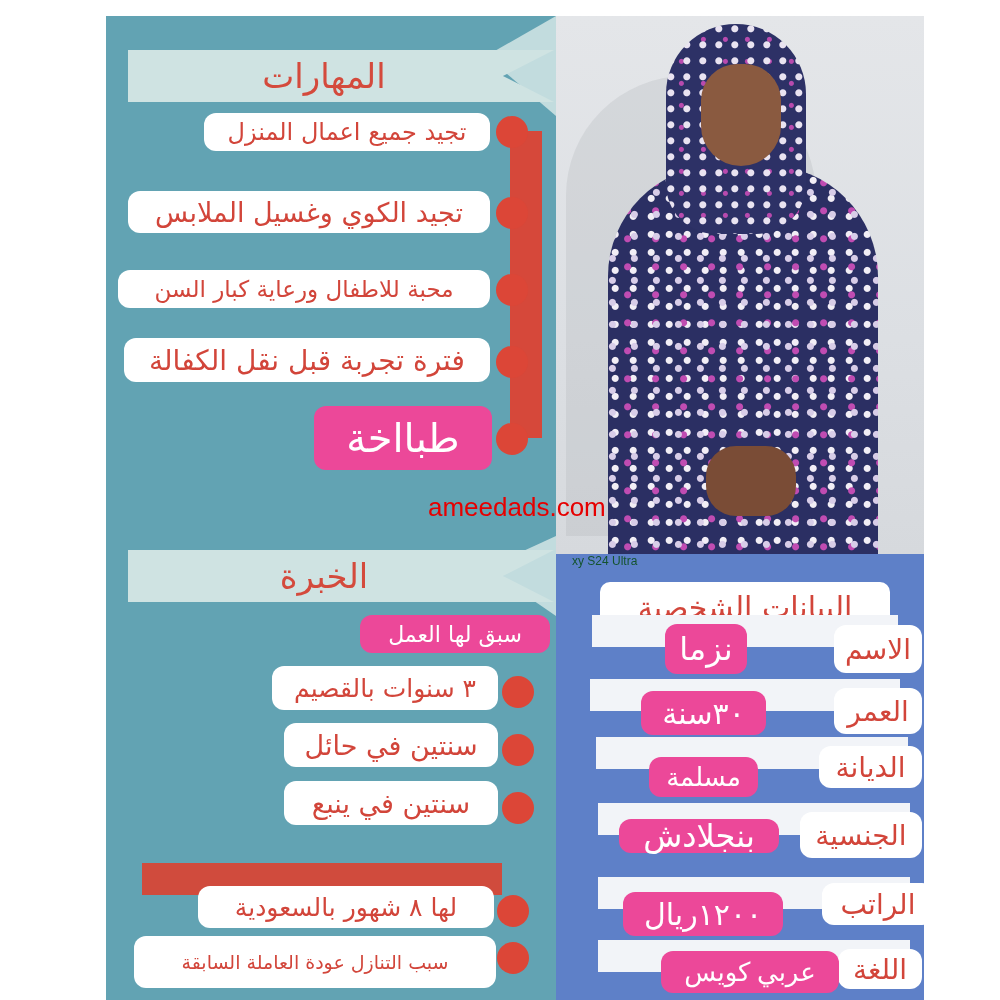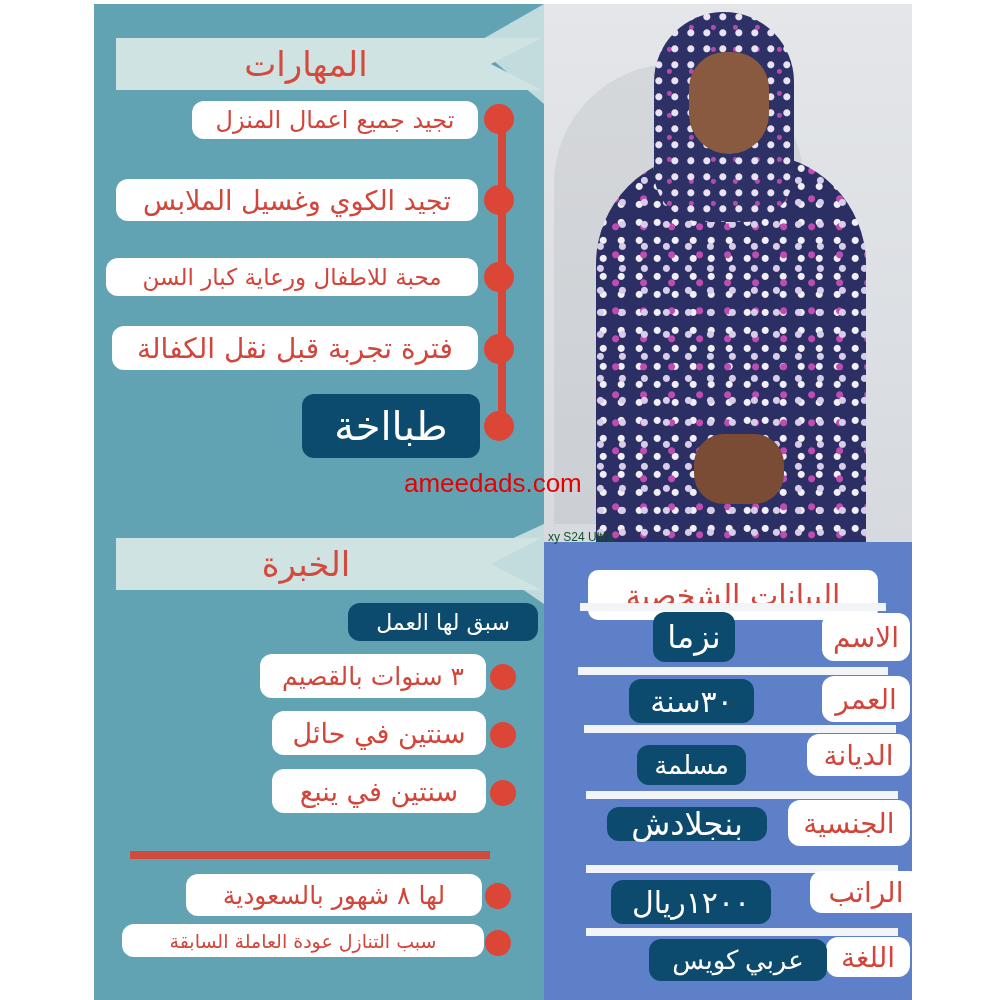--- a/index.html
+++ b/index.html
@@ -1,15 +1,15 @@
 <!DOCTYPE html>
 <html><head>
   <meta charset="utf-8">
   <style>
-    * { box-sizing: border-box; margin: 0; padding: 4px; }
+    * { box-sizing: border-box; margin: 0; padding: 16px; }
     html, body { width: 1000px; height: 1000px; background: #ffffff; overflow: hidden; }
     body { position: relative; font-family: "DejaVu Sans", sans-serif; }
 
     .teal-panel {
       position: absolute; left: 90px; top: 0; width: 450px; height: 1000px;
       background: #62a3b3;
     }
     .corner-tri {
       position: absolute; left: 470px; top: 0; width: 70px; height: 100px;
       background: #cde2e2;
@@ -38,21 +38,21 @@
       position: absolute; width: 30px; height: 30px; border-radius: 50%;
       background: #dc4637;
     }
     .pill {
       position: absolute; background: #ffffff; border-radius: 12px;
       color: #d2453a; direction: rtl; white-space: nowrap;
       display: flex; align-items: center; justify-content: center;
       padding: 0 8px;
     }
     .pill.red {
-      background: #0c4a6e; color: #ffffff;
+      background: #ec4899; color: #ffffff;
     }
 
     .watermark {
       position: absolute; left: 396px; top: 460px;
       color: #e60000; font-family: "Liberation Sans", sans-serif; font-size: 26px;
       z-index: 5;
     }
 
     .photo {
       position: absolute; left: 540px; top: 0; width: 368px; height: 538px;
@@ -159,21 +159,21 @@
 
 <div class="dot" style="left:486px;top:776px;width:26px;height:26px;"></div>
 <div class="pill" style="left:268px;top:765px;width:214px;height:44px;font-size:27px;">سنتين في ينبع</div>
 
 <div class="hr-red"></div>
 
 <div class="dot" style="left:481px;top:879px;width:26px;height:26px;"></div>
 <div class="pill" style="left:182px;top:870px;width:296px;height:42px;font-size:25px;">لها ٨ شهور بالسعودية</div>
 
 <div class="dot" style="left:481px;top:926px;width:26px;height:26px;"></div>
-<div class="pill" style="left:118px;top:920px;width:362px;height:33px;font-size:19px;">سبب التنازل عودة العاملة السابقة</div>
+<div class="pill" style="left:118px;top:920px;width:362px;height:52px;font-size:19px;">سبب التنازل عودة العاملة السابقة</div>
 
 <div class="blue-panel"></div>
 
 <div class="pill" style="left:584px;top:541px;width:290px;height:50px;font-size:30px;border-radius:10px;margin-top:25px;">البيانات الشخصية</div>
 <div class="hr-white" style="left:576px;top:599px;width:306px;"></div>
 
 <div class="pill" style="left:818px;top:609px;width:88px;height:48px;font-size:28px;">الاسم</div>
 <div class="pill red" style="left:649px;top:608px;width:82px;height:50px;font-size:32px;">نزما</div>
 <div class="hr-white" style="left:574px;top:663px;width:310px;"></div>
 

